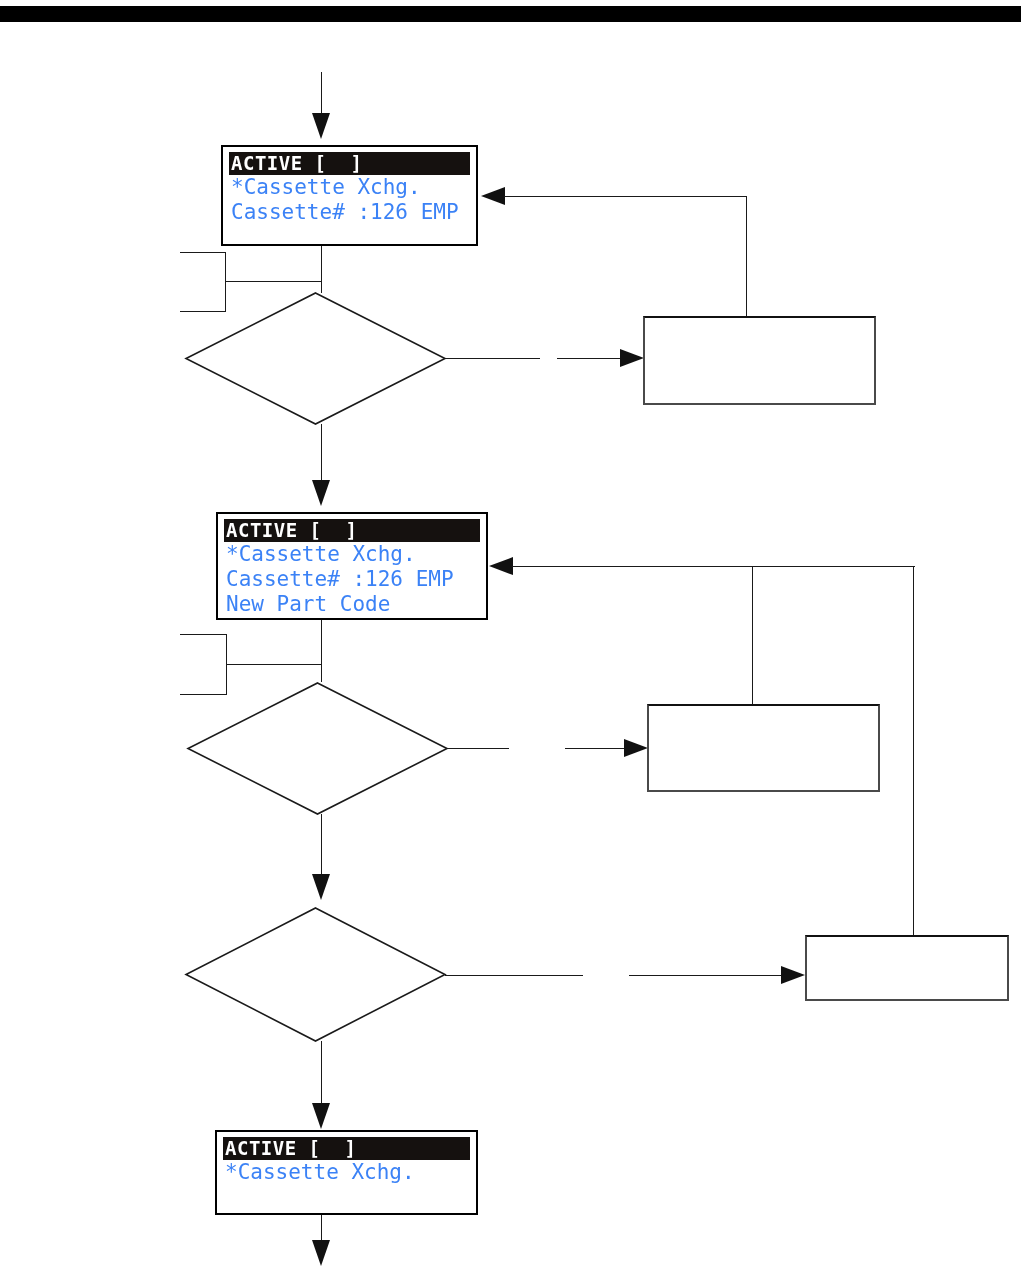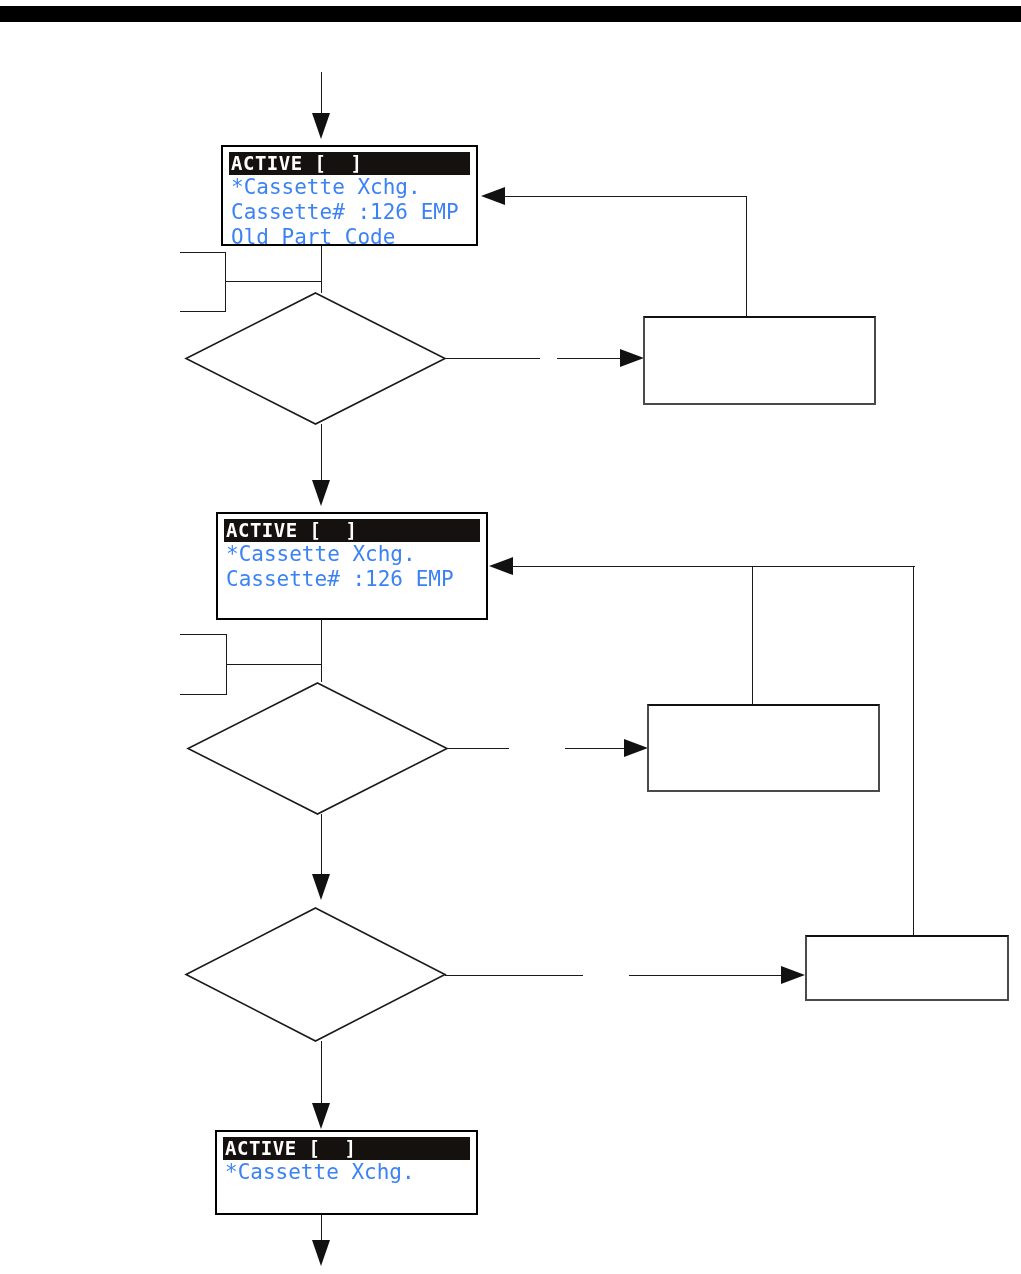--- a/index.html
+++ b/index.html
@@ -117,21 +117,20 @@
 
   <div class="topbar"></div>
 
   <div class="vline" style="left:321px; top:72px; height:42px;"></div>
   <div class="arrow-down" style="left:312px; top:113px;"></div>
 
   <div class="lcd" style="left:221px; top:145px; width:257px; height:101px;">
     <div class="lcd-title">ACTIVE [  ]</div>
     <div class="lcd-line">*Cassette Xchg.</div>
     <div class="lcd-line">Cassette# :126 EMP</div>
-    <div class="lcd-line">Old Part Code</div>
   </div>
 
   <div class="arrow-left" style="left:481px; top:187px;"></div>
   <div class="hline" style="left:504px; top:196px; width:243px;"></div>
   <div class="vline" style="left:746px; top:196px; height:121px;"></div>
 
   <div class="vline" style="left:321px; top:246px; height:47px;"></div>
 
   <div class="stub" style="left:180px; top:252px; width:46px; height:60px;"></div>
   <div class="hline" style="left:225px; top:281px; width:97px;"></div>
@@ -150,20 +149,21 @@
     <span></span>
   </div>
 
   <div class="vline" style="left:321px; top:424px; height:58px;"></div>
   <div class="arrow-down" style="left:312px; top:480px;"></div>
 
   <div class="lcd" style="left:216px; top:512px; width:272px; height:108px;">
     <div class="lcd-title">ACTIVE [  ]</div>
     <div class="lcd-line">*Cassette Xchg.</div>
     <div class="lcd-line">Cassette# :126 EMP</div>
+    <div class="lcd-line">New Part Code</div>
   </div>
 
   <div class="arrow-left" style="left:489px; top:557px;"></div>
   <div class="hline" style="left:512px; top:566px; width:403px;"></div>
   <div class="vline" style="left:752px; top:566px; height:139px;"></div>
   <div class="vline" style="left:913px; top:566px; height:370px;"></div>
 
   <div class="vline" style="left:321px; top:620px; height:62px;"></div>
 
   <div class="stub" style="left:180px; top:634px; width:47px; height:61px;"></div>

